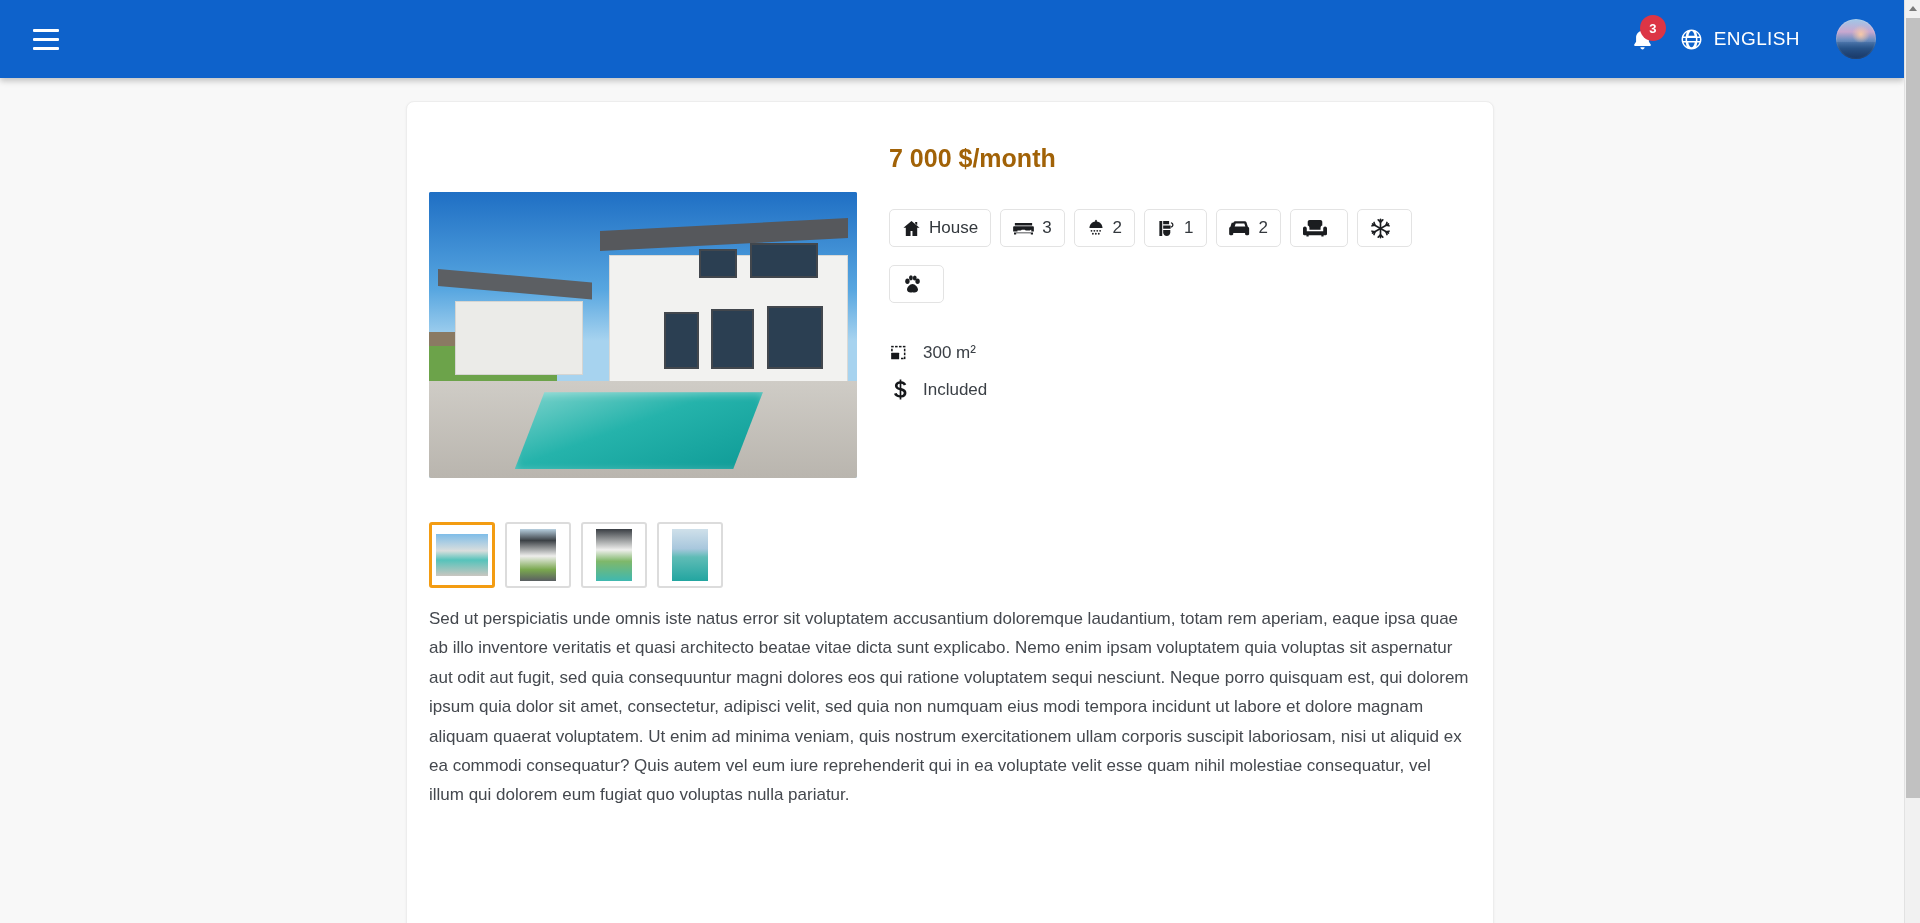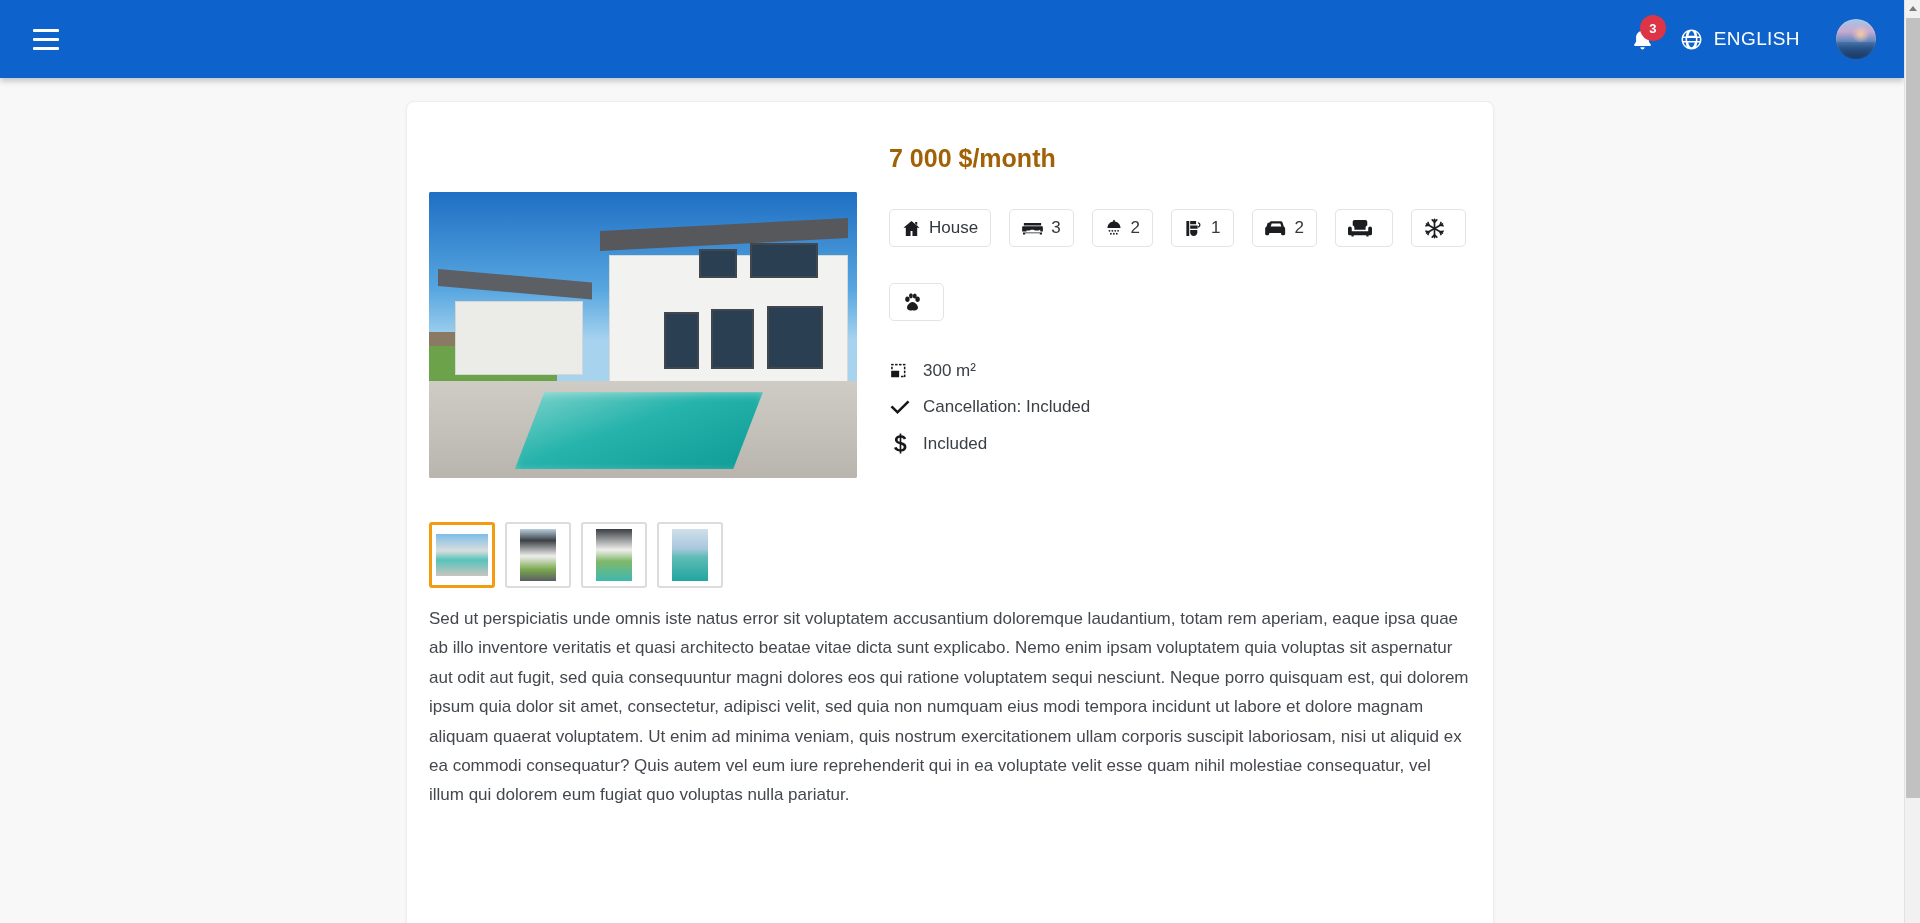--- a/index.html
+++ b/index.html
@@ -250,21 +250,21 @@
     font-size: 25px;
     font-weight: bold;
     color: #a16207;
     white-space: nowrap;
     padding-top: 6px;
   }
 
   .chips {
     display: flex;
     flex-wrap: wrap;
-    gap: 18px;
+    gap: 9px;
     margin-top: 36px;
     max-width: 600px;
   }
   .chip {
     min-width: 48px;
     height: 38px;
     border: 1px solid #e3e3e3;
     border-radius: 5px;
     background: #fff;
     display: flex;
@@ -498,28 +498,20 @@
                     <rect x="15" y="13.6" width="1.8" height="3"></rect>
                     <rect x="11.6" y="15" width="3" height="1.8"></rect>
                     <rect x="0" y="4.4" width="1.8" height="3"></rect>
                     <rect x="0" y="9" width="9.4" height="7.8" rx="0.6"></rect>
                   </g>
                 </svg>
               </span>
               <span>300 m²</span>
             </div>
 
-            <div class="detail">
-              <span class="dicon">
-                <svg width="20" height="16" viewBox="0 0 22 18">
-                  <path d="M8.2 17 .4 9.2l2-2 5.8 5.8L19.6 1.6l2 2z" fill="#15171a"></path>
-                </svg>
-              </span>
-              <span>Cancellation: Included</span>
-            </div>
 
 
 
             <div class="detail">
               <span class="dicon">
                 <svg width="13" height="21" viewBox="0 0 14 22">
                   <path d="M7.9 9.5V4.9c1.3.2 2.2.8 2.6 1.7l2.7-1C12.4 3.7 10.5 2.5 7.9 2.2V.3H6.1v1.9C3 2.5 1 4.4 1 7c0 2.6 1.9 4 5.1 4.9v5.2c-1.7-.2-2.8-1-3.2-2.3L0 15.7c.7 2.3 2.8 3.7 6.1 4v2h1.8v-2c3.4-.3 5.5-2.2 5.5-5 0-2.8-2.1-4.2-5.5-5.2zM6.1 9.1C4.6 8.6 3.9 8 3.9 6.9c0-1.1.8-1.8 2.2-2v4.2zm1.8 8V12.4c1.8.6 2.5 1.2 2.5 2.4 0 1.2-.9 2.1-2.5 2.3z" fill="#15171a"></path>
                 </svg>
               </span>
               <span>Included</span>

